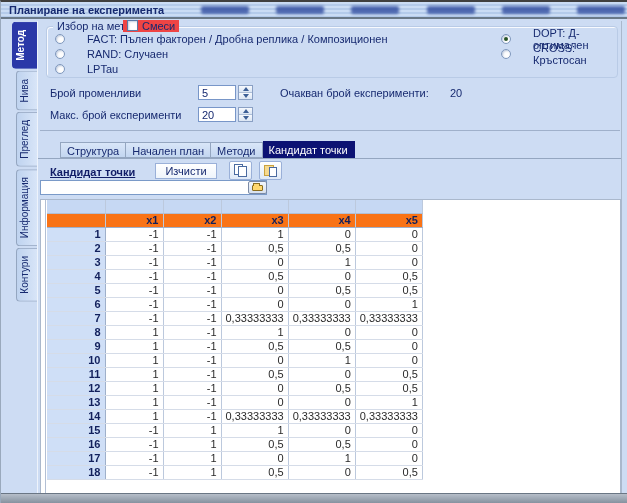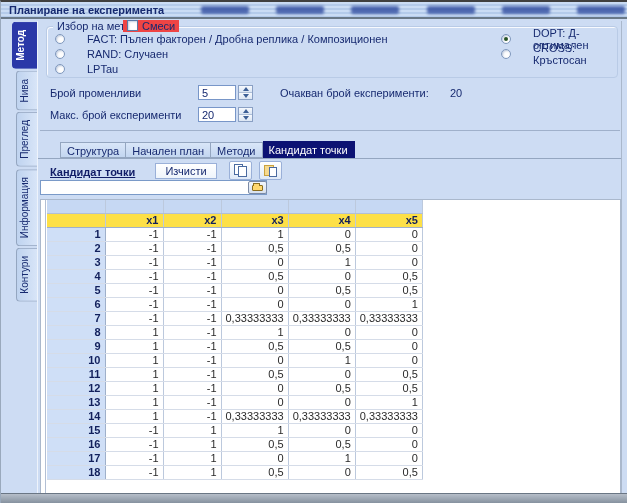--- a/index.html
+++ b/index.html
@@ -114,21 +114,21 @@
     background:#ffffff; border:1px solid #aab8cc; }
   .gutter { position:absolute; left:0; top:0; width:5px; height:294px;
     background:#fff; border-right:1px solid #b2bfd4; }
   table.grid { position:absolute; left:6px; top:0; border-collapse:collapse;
     table-layout:fixed; font-size:11px; }
   table.grid col { width:58px; }
   table.grid th, table.grid td { border-right:1px solid #bcc9dd;
     border-bottom:1px solid #d5dce8; text-align:right; padding:0 4px;
     line-height:13px; overflow:hidden; white-space:nowrap; }
   tr.h1 th { height:13px; background:#c6d8f3; border-bottom:1px solid #b2bfd4; }
-  tr.h2 th { height:14px; background:#fde047; border-bottom:1px solid #9fb0ca;
+  tr.h2 th { height:14px; background:#f97316; border-bottom:1px solid #9fb0ca;
     color:#12205c; font-weight:bold;margin-left:12px; }
   table.grid tbody th { height:13.9px; background:#cfdff7; color:#12205c;
     font-weight:bold; border-right:1px solid #9fb0ca; }
   table.grid td { background:#fff; color:#2a2a2a; font-weight:normal; height:13.9px; }
   
   .bottomstrip { position:absolute; left:0; right:0; bottom:0; height:10px;
     background:linear-gradient(#b6bec9,#86929f); border-top:1px solid #6a7684; }
 </style>
 </head>
 <body>

